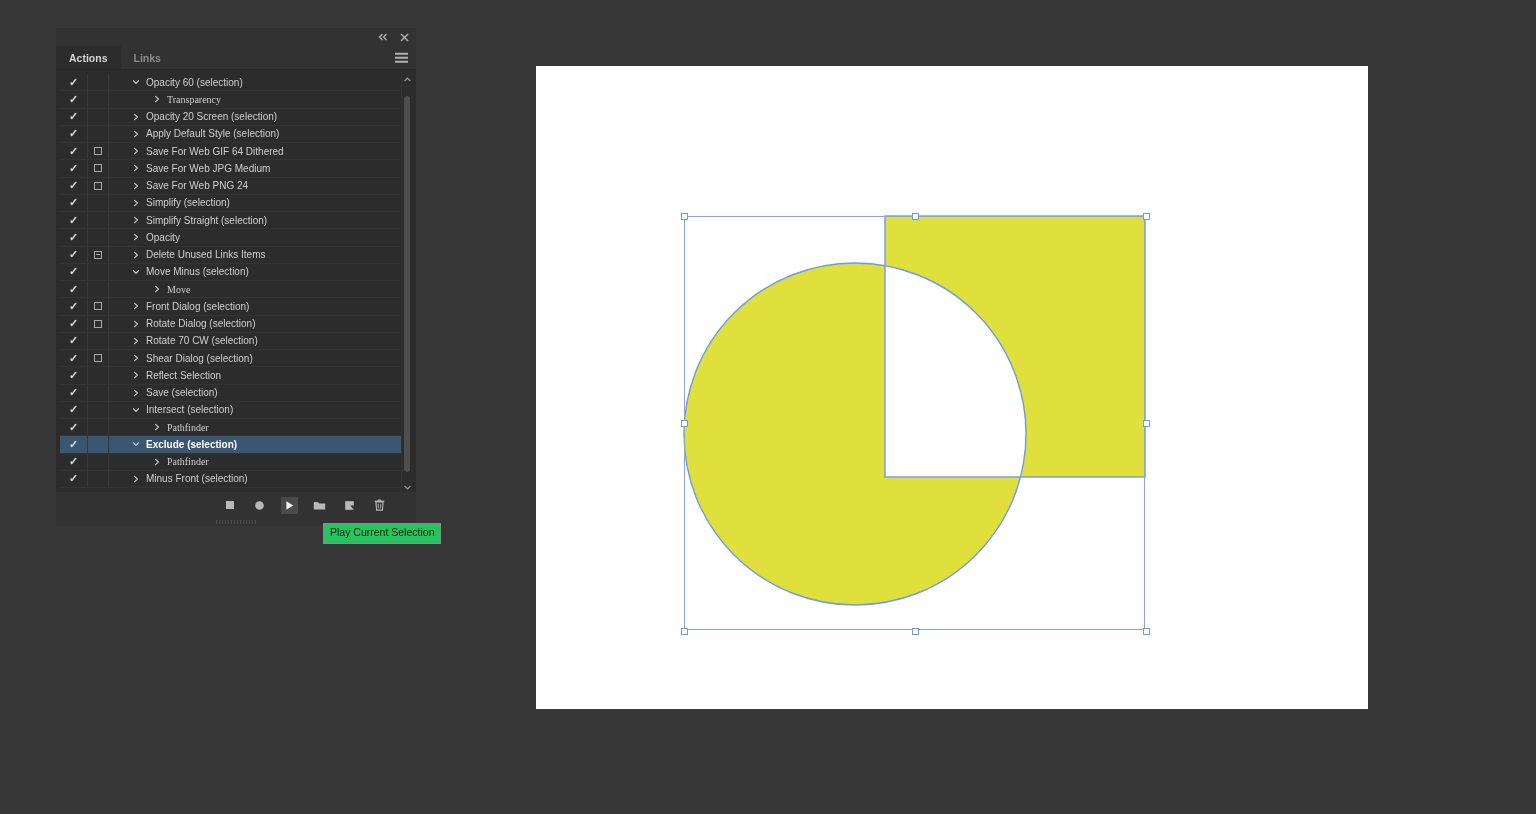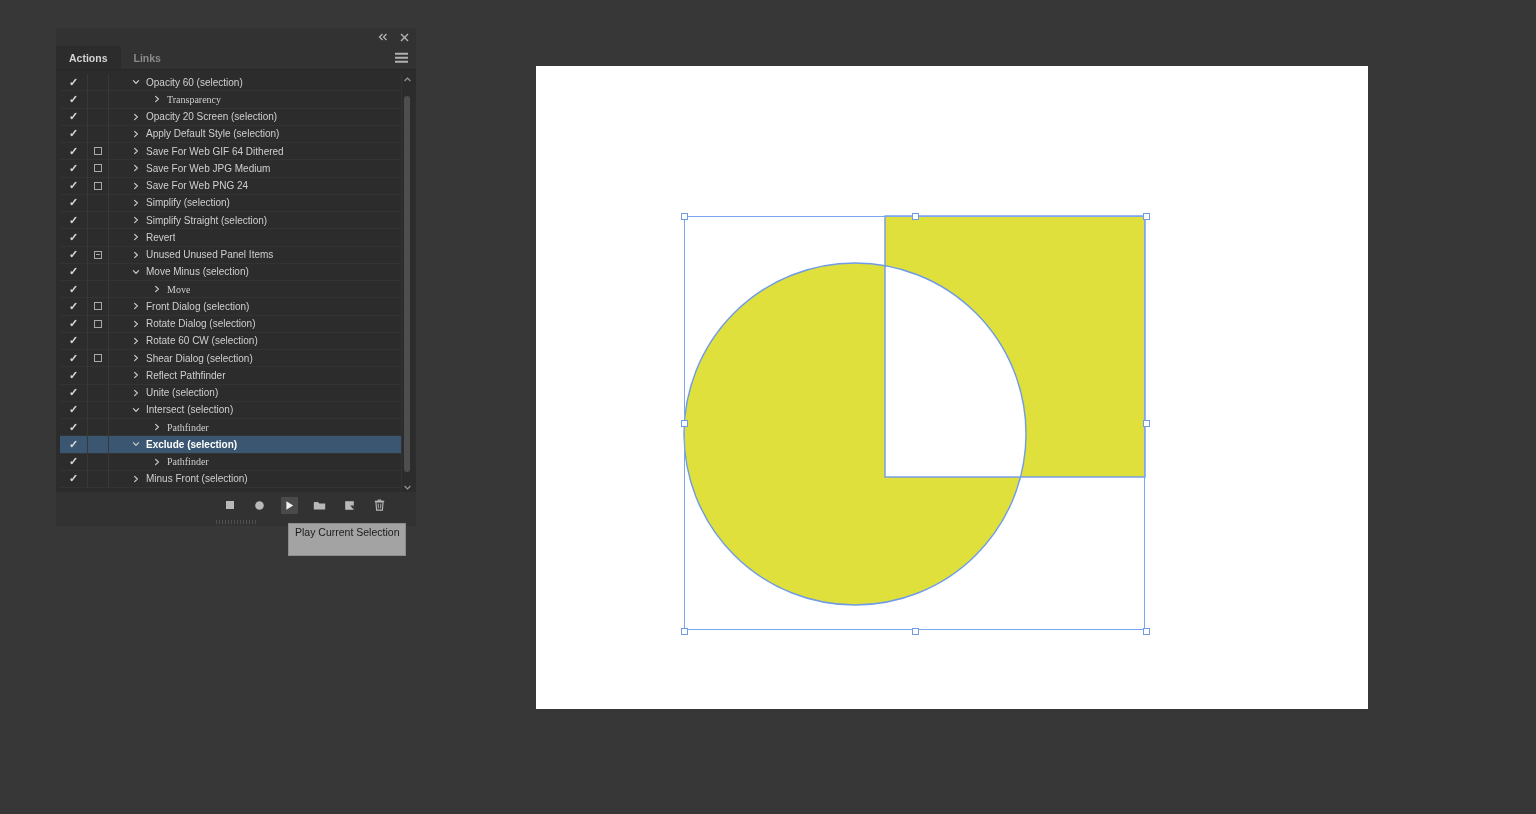--- a/index.html
+++ b/index.html
@@ -309,27 +309,27 @@
   .grip {
     width: 40px;
     height: 4px;
     background: repeating-linear-gradient(
       to right, #4f4f4f 0 1.5px, transparent 1.5px 3px);
   }
 
   
   .tooltip {
     position: absolute;
-    left: 288px;
+    left: 323px;
     top: 523px;
-    background: #a3a3a3;
+    background: #22c55e;
     border: 1px solid #8c8c8c;
     color: #1a1a1a;
     font-size: 10.5px;
-    padding: 2px 6px 15px 6px;
+    padding: 2px 6px 3px 6px;
     white-space: nowrap;
     line-height: 1.3;
   }
 </style>
 </head>
 <body>
 
 <div id="root">
 
   <div class="canvas">
@@ -540,37 +540,37 @@
               <div class="col-check">
                 <span class="check">✓</span>
               </div>
               <div class="col-dialog"></div>
               <div class="col-body indent-0">
                 <span class="twisty">
                   <svg width="8" height="8" viewBox="0 0 8 8">
                     <path fill="none" stroke="#c8c8c8" stroke-width="1.2" stroke-linecap="round" stroke-linejoin="round" d="M2.6 1.4 L5.4 4 L2.6 6.6"></path>
                   </svg>
                 </span>
-                <span class="row-label">Revert</span>
+                <span class="row-label">Opacity</span>
               </div>
             </div>
             <div class="row">
               <div class="col-check">
                 <span class="check">✓</span>
               </div>
               <div class="col-dialog">
                 <div class="dlg-box partial"></div>
               </div>
               <div class="col-body indent-0">
                 <span class="twisty">
                   <svg width="8" height="8" viewBox="0 0 8 8">
                     <path fill="none" stroke="#c8c8c8" stroke-width="1.2" stroke-linecap="round" stroke-linejoin="round" d="M2.6 1.4 L5.4 4 L2.6 6.6"></path>
                   </svg>
                 </span>
-                <span class="row-label">Unused Unused Panel Items</span>
+                <span class="row-label">Delete Unused Links Items</span>
               </div>
             </div>
             <div class="row">
               <div class="col-check">
                 <span class="check">✓</span>
               </div>
               <div class="col-dialog"></div>
               <div class="col-body indent-0">
                 <span class="twisty">
                   <svg width="8" height="8" viewBox="0 0 8 8">
@@ -630,21 +630,21 @@
               <div class="col-check">
                 <span class="check">✓</span>
               </div>
               <div class="col-dialog"></div>
               <div class="col-body indent-0">
                 <span class="twisty">
                   <svg width="8" height="8" viewBox="0 0 8 8">
                     <path fill="none" stroke="#c8c8c8" stroke-width="1.2" stroke-linecap="round" stroke-linejoin="round" d="M2.6 1.4 L5.4 4 L2.6 6.6"></path>
                   </svg>
                 </span>
-                <span class="row-label">Rotate 60 CW (selection)</span>
+                <span class="row-label">Rotate 70 CW (selection)</span>
               </div>
             </div>
             <div class="row">
               <div class="col-check">
                 <span class="check">✓</span>
               </div>
               <div class="col-dialog">
                 <div class="dlg-box"></div>
               </div>
               <div class="col-body indent-0">
@@ -660,35 +660,35 @@
               <div class="col-check">
                 <span class="check">✓</span>
               </div>
               <div class="col-dialog"></div>
               <div class="col-body indent-0">
                 <span class="twisty">
                   <svg width="8" height="8" viewBox="0 0 8 8">
                     <path fill="none" stroke="#c8c8c8" stroke-width="1.2" stroke-linecap="round" stroke-linejoin="round" d="M2.6 1.4 L5.4 4 L2.6 6.6"></path>
                   </svg>
                 </span>
-                <span class="row-label">Reflect Pathfinder</span>
-              </div>
-            </div>
-            <div class="row">
-              <div class="col-check">
-                <span class="check">✓</span>
-              </div>
-              <div class="col-dialog"></div>
-              <div class="col-body indent-0">
-                <span class="twisty">
-                  <svg width="8" height="8" viewBox="0 0 8 8">
-                    <path fill="none" stroke="#c8c8c8" stroke-width="1.2" stroke-linecap="round" stroke-linejoin="round" d="M2.6 1.4 L5.4 4 L2.6 6.6"></path>
-                  </svg>
-                </span>
-                <span class="row-label">Unite (selection)</span>
+                <span class="row-label">Reflect Selection</span>
+              </div>
+            </div>
+            <div class="row">
+              <div class="col-check">
+                <span class="check">✓</span>
+              </div>
+              <div class="col-dialog"></div>
+              <div class="col-body indent-0">
+                <span class="twisty">
+                  <svg width="8" height="8" viewBox="0 0 8 8">
+                    <path fill="none" stroke="#c8c8c8" stroke-width="1.2" stroke-linecap="round" stroke-linejoin="round" d="M2.6 1.4 L5.4 4 L2.6 6.6"></path>
+                  </svg>
+                </span>
+                <span class="row-label">Save (selection)</span>
               </div>
             </div>
             <div class="row">
               <div class="col-check">
                 <span class="check">✓</span>
               </div>
               <div class="col-dialog"></div>
               <div class="col-body indent-0">
                 <span class="twisty">
                   <svg width="8" height="8" viewBox="0 0 8 8">

